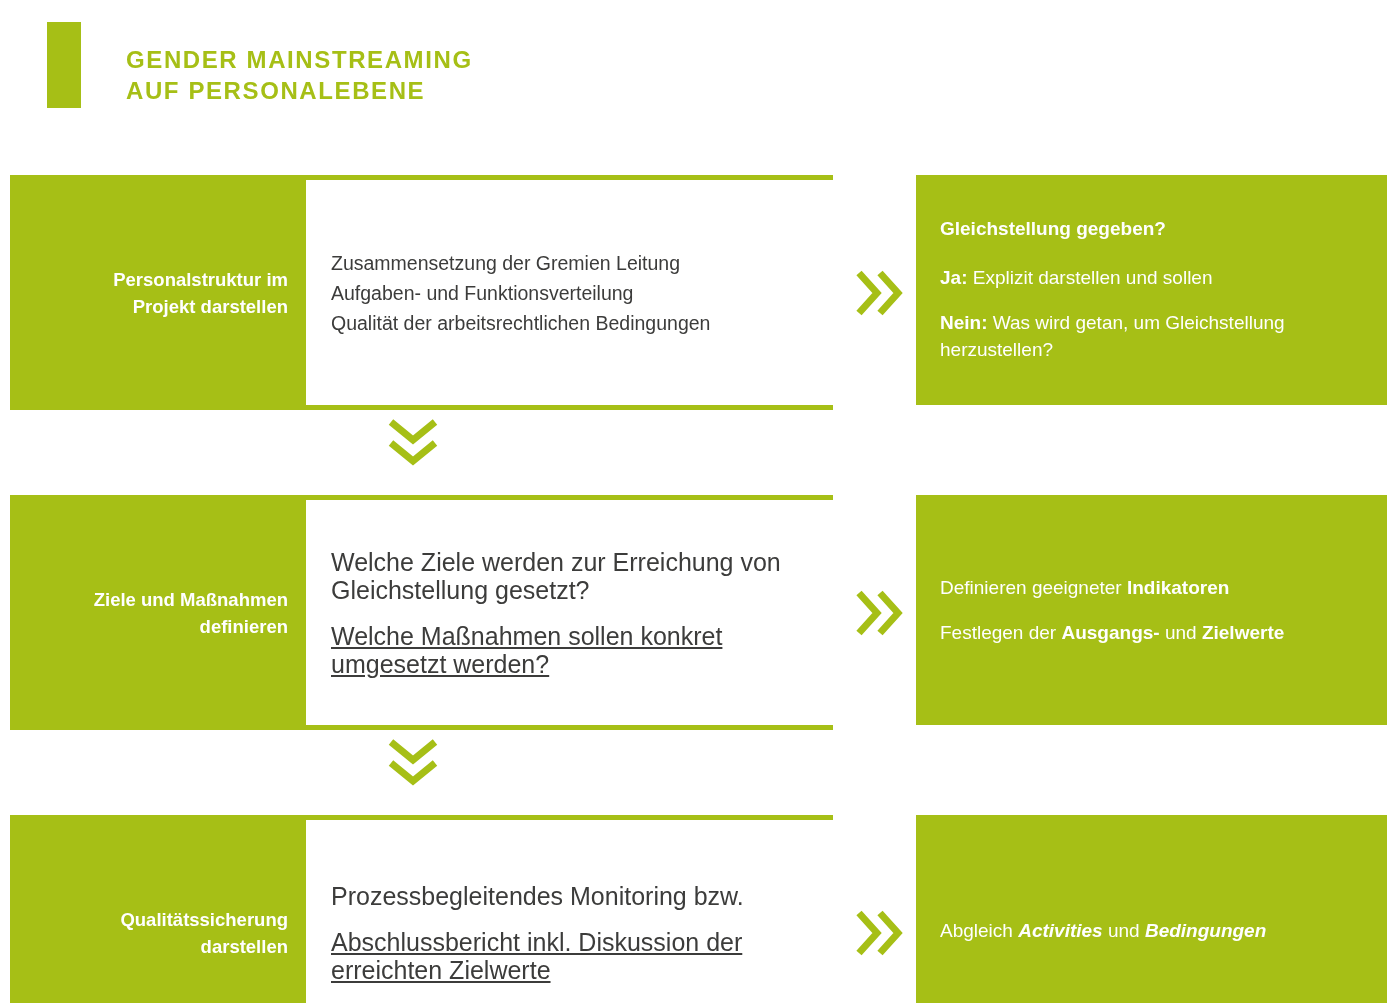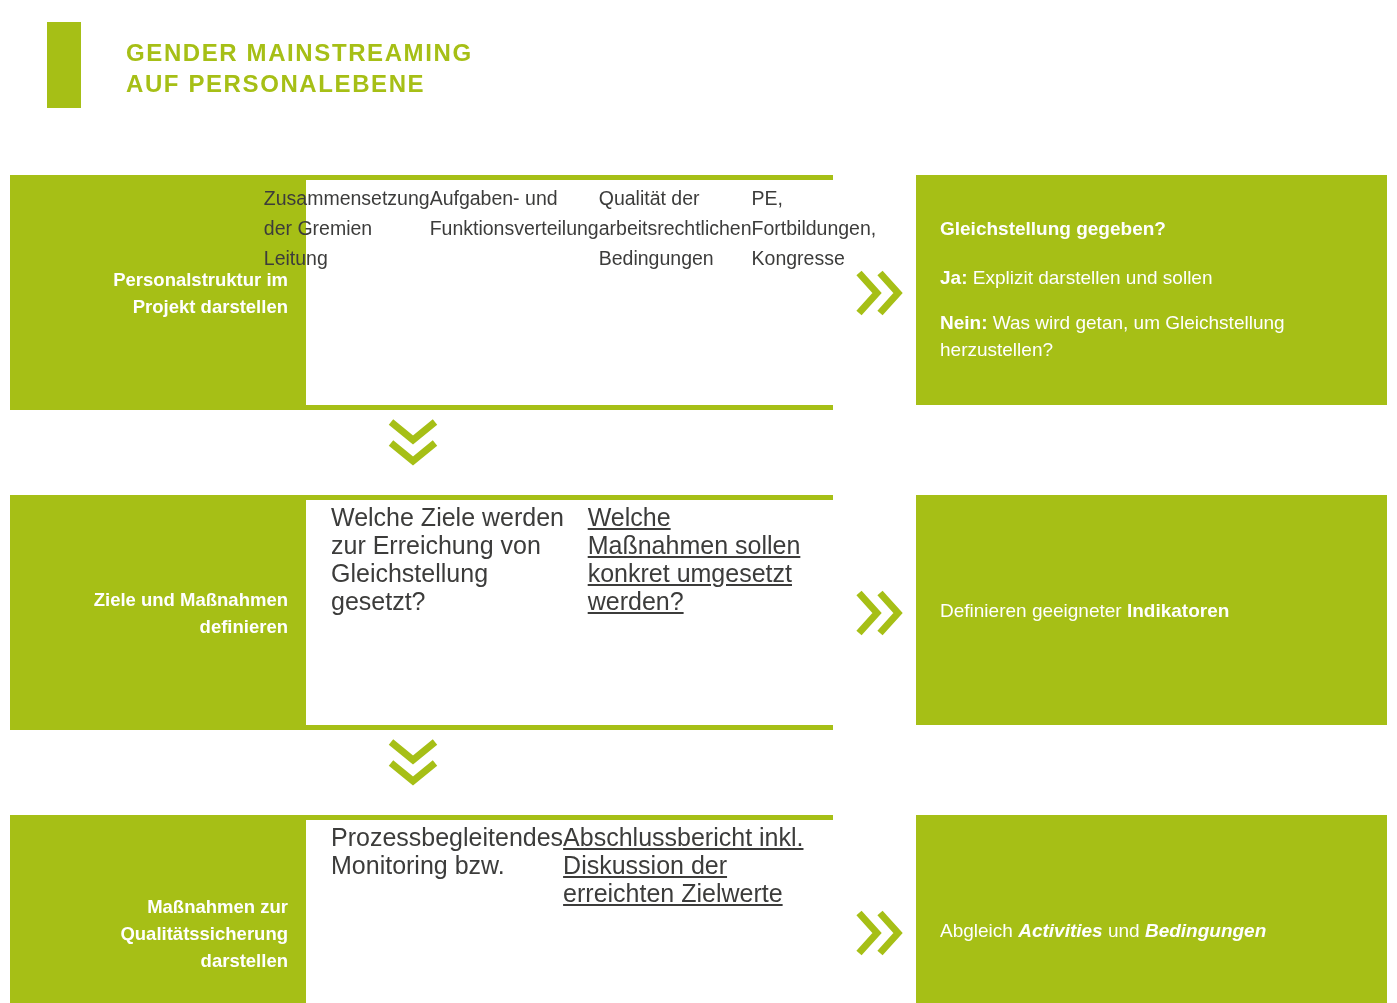--- a/index.html
+++ b/index.html
@@ -25,21 +25,21 @@
     align-items: flex-start;
   }
   .header-bar {
     width: 34px;
     height: 86px;
     background: #a6bf16;
     flex: 0 0 auto;
   }
   .header-text {
     margin-left: 45px;
-    margin-top: 15px;
+    margin-top: 22px;
   }
   .header-line {
     font-size: 24px;
     font-weight: bold;
     letter-spacing: 1.6px;
     color: #a6bf16;
     line-height: 31px;
     white-space: nowrap;
   }
 
@@ -81,21 +81,21 @@
   .white-box {
     position: absolute;
     left: 296px;
     top: 5px;
     width: 528px;
     height: 225px;
     background: #ffffff;
     border: 3px solid #ffffff;
     box-sizing: border-box;
     display: flex;
-    flex-direction: row;
+    flex-direction: column;
     justify-content: center;
     padding: 0 22px;
   }
   .white-line {
     font-size: 19.5px;
     line-height: 30px;
     color: #3c3c3b;
   }
   .white-para {
     font-size: 25px;
@@ -171,21 +171,20 @@
     <div class="label-box">
       <div class="label-text">
         <div>Personalstruktur im</div>
         <div>Projekt darstellen</div>
       </div>
     </div>
     <div class="white-box">
       <div class="white-line">Zusammensetzung der Gremien Leitung</div>
       <div class="white-line">Aufgaben- und Funktionsverteilung</div>
       <div class="white-line">Qualität der arbeitsrechtlichen Bedingungen</div>
-      <div class="white-line">PE, Fortbildungen, Kongresse</div>
     </div>
     <div class="chev-right">
       <svg width="48" height="52" viewBox="0 0 48 52" xmlns="http://www.w3.org/2000/svg">
         <polyline points="4,6 22,26 4,46" fill="none" stroke="#a6bf16" stroke-width="7"></polyline>
         <polyline points="25,6 43,26 25,46" fill="none" stroke="#a6bf16" stroke-width="7"></polyline>
       </svg>
     </div>
     <div class="right-box">
       <div class="right-title">Gleichstellung gegeben?</div>
       <div class="right-line">
@@ -220,36 +219,38 @@
     <div class="chev-right">
       <svg width="48" height="52" viewBox="0 0 48 52" xmlns="http://www.w3.org/2000/svg">
         <polyline points="4,6 22,26 4,46" fill="none" stroke="#a6bf16" stroke-width="7"></polyline>
         <polyline points="25,6 43,26 25,46" fill="none" stroke="#a6bf16" stroke-width="7"></polyline>
       </svg>
     </div>
     <div class="right-box">
       <div class="right-line">
         <span>Definieren geeigneter </span><b>Indikatoren</b>
       </div>
+      <div class="right-line">
+        <span>Festlegen der </span><b>Ausgangs-</b><span> und </span><b>Zielwerte</b>
+      </div>
     </div>
   </div>
 
   <div class="gap">
     <div class="chev-down" style="top:8px;">
       <svg width="56" height="48" viewBox="0 0 56 48" xmlns="http://www.w3.org/2000/svg">
         <polyline points="6,4 28,22 50,4" fill="none" stroke="#a6bf16" stroke-width="7"></polyline>
         <polyline points="6,25 28,43 50,25" fill="none" stroke="#a6bf16" stroke-width="7"></polyline>
       </svg>
     </div>
   </div>
 
   <div class="row">
     <div class="label-box">
       <div class="label-text">
-        <div>Maßnahmen zur</div>
         <div>Qualitätssicherung</div>
         <div>darstellen</div>
       </div>
     </div>
     <div class="white-box">
       <div class="white-para">Prozessbegleitendes Monitoring bzw.</div>
       <div class="white-para">Abschlussbericht inkl. Diskussion der erreichten Zielwerte</div>
     </div>
     <div class="chev-right">
       <svg width="48" height="52" viewBox="0 0 48 52" xmlns="http://www.w3.org/2000/svg">

